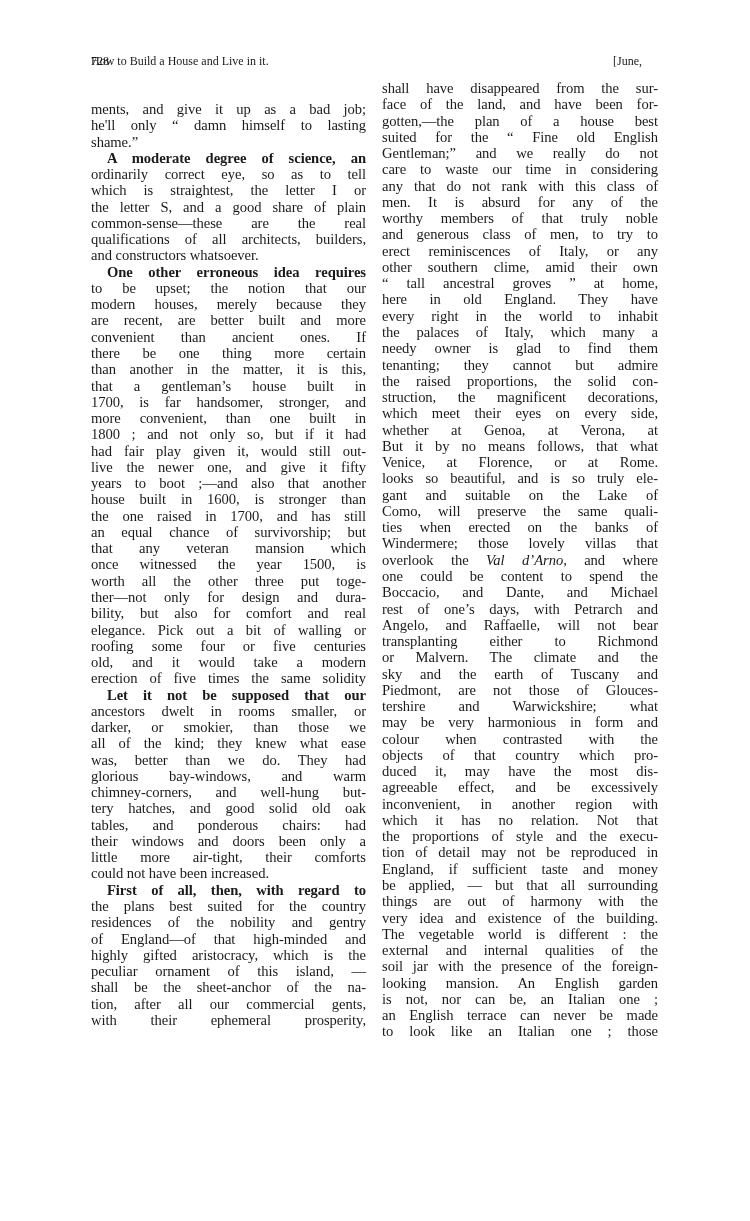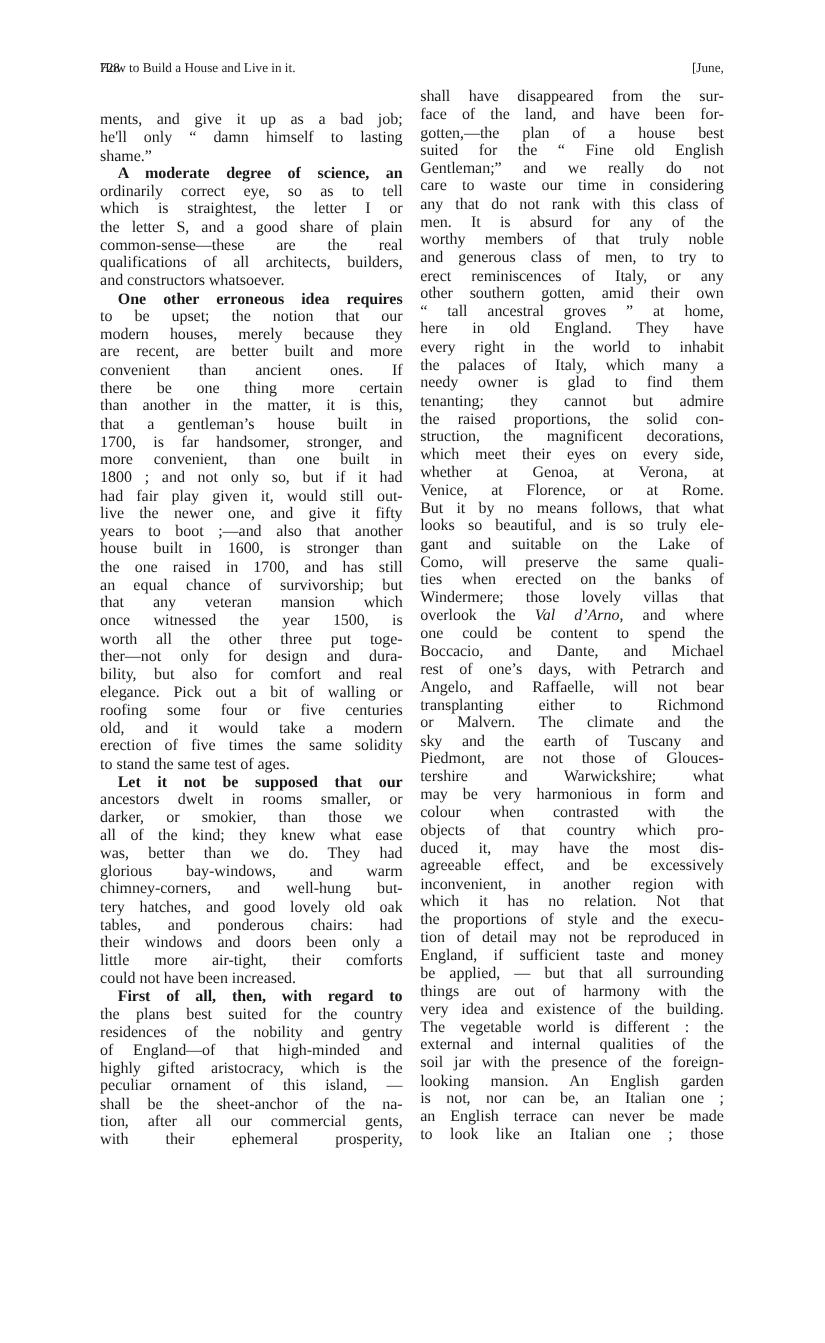--- a/index.html
+++ b/index.html
@@ -34,21 +34,21 @@
     }
     .running-head .running-title {
       position: absolute;
       left: 0;
       right: 0;
       top: 0;
       text-align: left;
     }
     .running-head .running-date {
       position: absolute;
-      right: 0;
+      right: 16px;
       top: 0;
       margin-left: 18px;
     }
     .columns {
       position: absolute;
       top: 30px;
       left: 0;
       width: 567px;
     }
     .col {
@@ -119,29 +119,28 @@
         <span class="line">an equal chance of survivorship; but</span>
         <span class="line">that any veteran mansion which</span>
         <span class="line">once witnessed the year 1500, is</span>
         <span class="line">worth all the other three put toge-</span>
         <span class="line">ther—not only for design and dura-</span>
         <span class="line">bility, but also for comfort and real</span>
         <span class="line">elegance. Pick out a bit of walling or</span>
         <span class="line">roofing some four or five centuries</span>
         <span class="line">old, and it would take a modern</span>
         <span class="line">erection of five times the same solidity</span>
-        <span class="line last">to stand the same test of ages.</span>
         <span class="line indent">Let it not be supposed that our</span>
         <span class="line">ancestors dwelt in rooms smaller, or</span>
         <span class="line">darker, or smokier, than those we</span>
         <span class="line">all of the kind; they knew what ease</span>
         <span class="line">was, better than we do.  They had</span>
         <span class="line">glorious bay-windows, and warm</span>
         <span class="line">chimney-corners, and well-hung but-</span>
-        <span class="line">tery hatches, and good lovely old oak</span>
+        <span class="line">tery hatches, and good solid old oak</span>
         <span class="line">tables, and ponderous chairs: had</span>
         <span class="line">their windows and doors been only a</span>
         <span class="line">little more air-tight, their comforts</span>
         <span class="line last">could not have been increased.</span>
         <span class="line indent">First of all, then, with regard to</span>
         <span class="line">the plans best suited for the country</span>
         <span class="line">residences of the nobility and gentry</span>
         <span class="line">of England—of that high-minded and</span>
         <span class="line">highly gifted aristocracy, which is the</span>
         <span class="line">peculiar ornament of this island, —</span>
@@ -154,33 +153,33 @@
         <span class="line">face of the land, and have been for-</span>
         <span class="line">gotten,—the plan of a house best</span>
         <span class="line">suited for the “ Fine old English</span>
         <span class="line">Gentleman;” and we really do not</span>
         <span class="line">care to waste our time in considering</span>
         <span class="line">any that do not rank with this class of</span>
         <span class="line">men.  It is absurd for any of the</span>
         <span class="line">worthy members of that truly noble</span>
         <span class="line">and generous class of men, to try to</span>
         <span class="line">erect reminiscences of Italy, or any</span>
-        <span class="line">other southern gotten, amid their own</span>
+        <span class="line">other southern clime, amid their own</span>
         <span class="line">“ tall ancestral groves ” at home,</span>
         <span class="line">here in old England.  They have</span>
         <span class="line">every right in the world to inhabit</span>
         <span class="line">the palaces of Italy, which many a</span>
         <span class="line">needy owner is glad to find them</span>
         <span class="line">tenanting; they cannot but admire</span>
         <span class="line">the raised proportions, the solid con-</span>
         <span class="line">struction, the magnificent decorations,</span>
         <span class="line">which meet their eyes on every side,</span>
         <span class="line">whether at Genoa, at Verona, at</span>
+        <span class="line">But it by no means follows, that what</span>
         <span class="line">Venice, at Florence, or at Rome.</span>
-        <span class="line">But it by no means follows, that what</span>
         <span class="line">looks so beautiful, and is so truly ele-</span>
         <span class="line">gant and suitable on the Lake of</span>
         <span class="line">Como, will preserve the same quali-</span>
         <span class="line">ties when erected on the banks of</span>
         <span class="line">Windermere; those lovely villas that</span>
         <span class="line">overlook the <em>Val d’Arno</em>, and where</span>
         <span class="line">one could be content to spend the</span>
         <span class="line">Boccacio, and Dante, and Michael</span>
         <span class="line">rest of one’s days, with Petrarch and</span>
         <span class="line">Angelo, and Raffaelle, will not bear</span>

